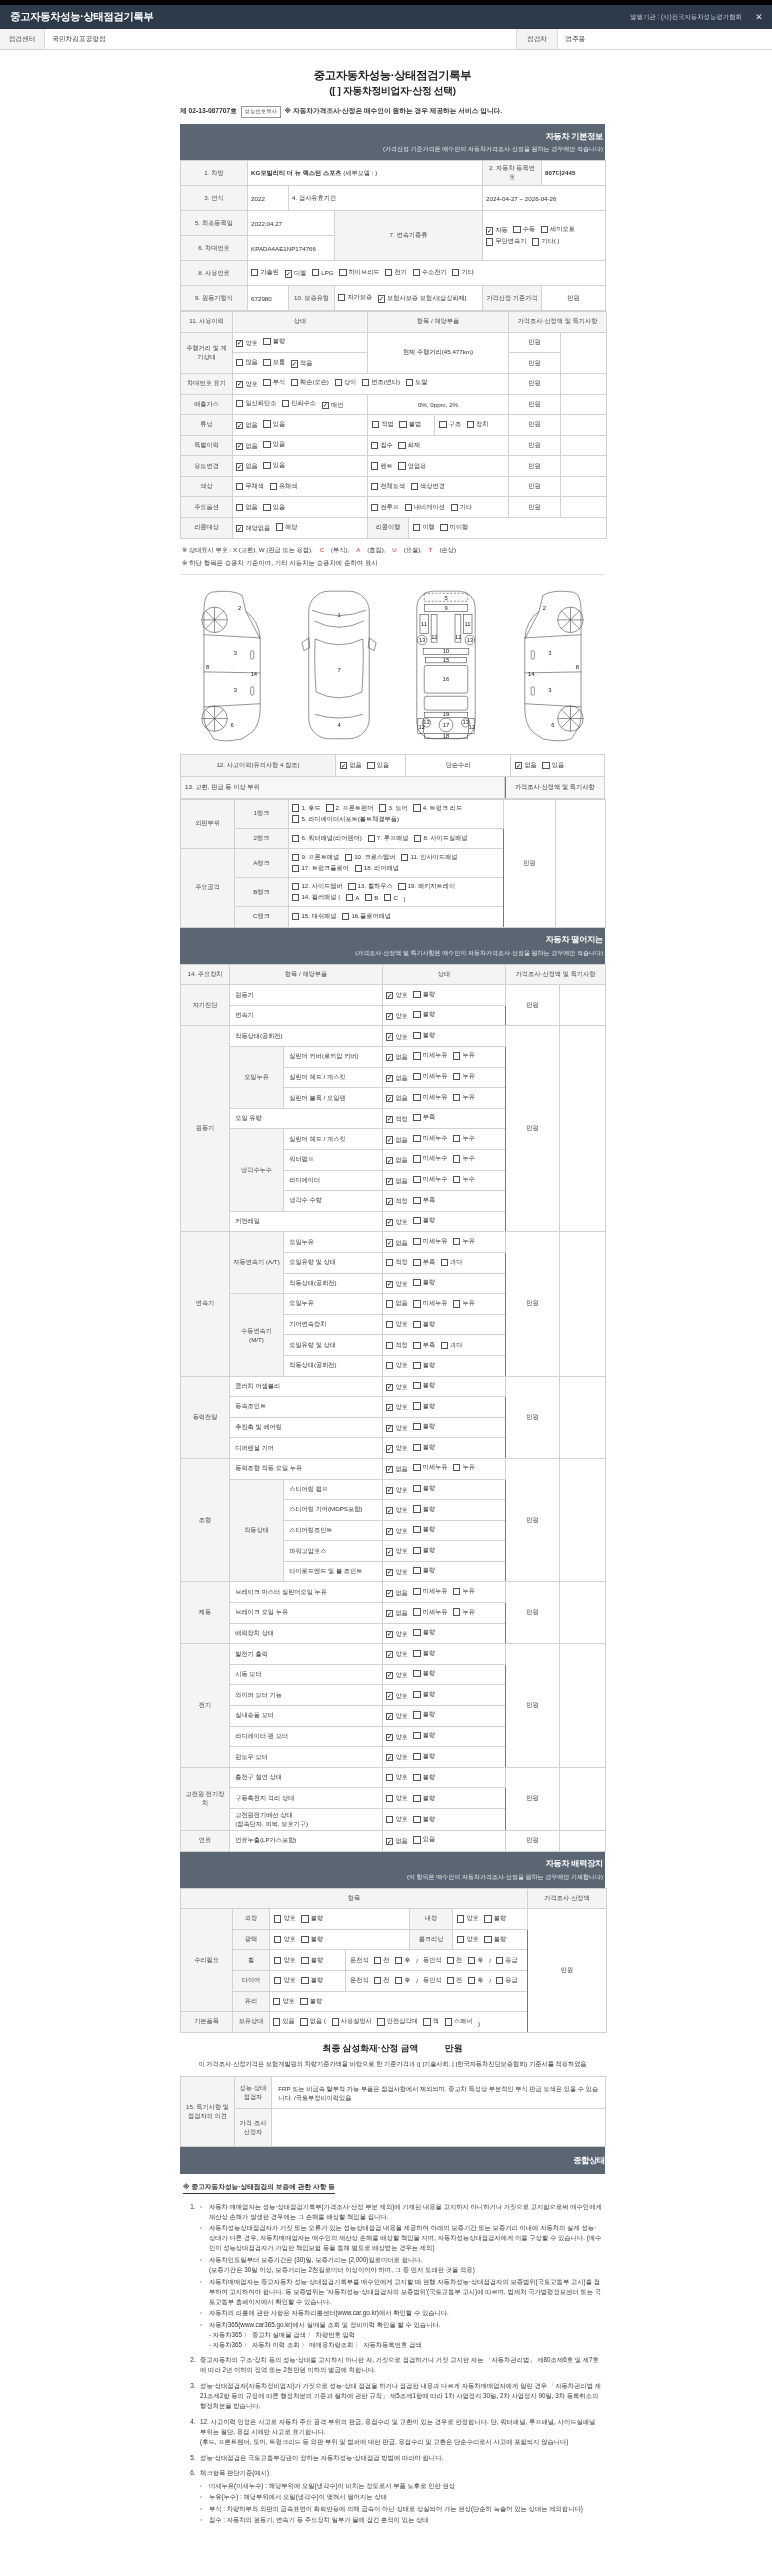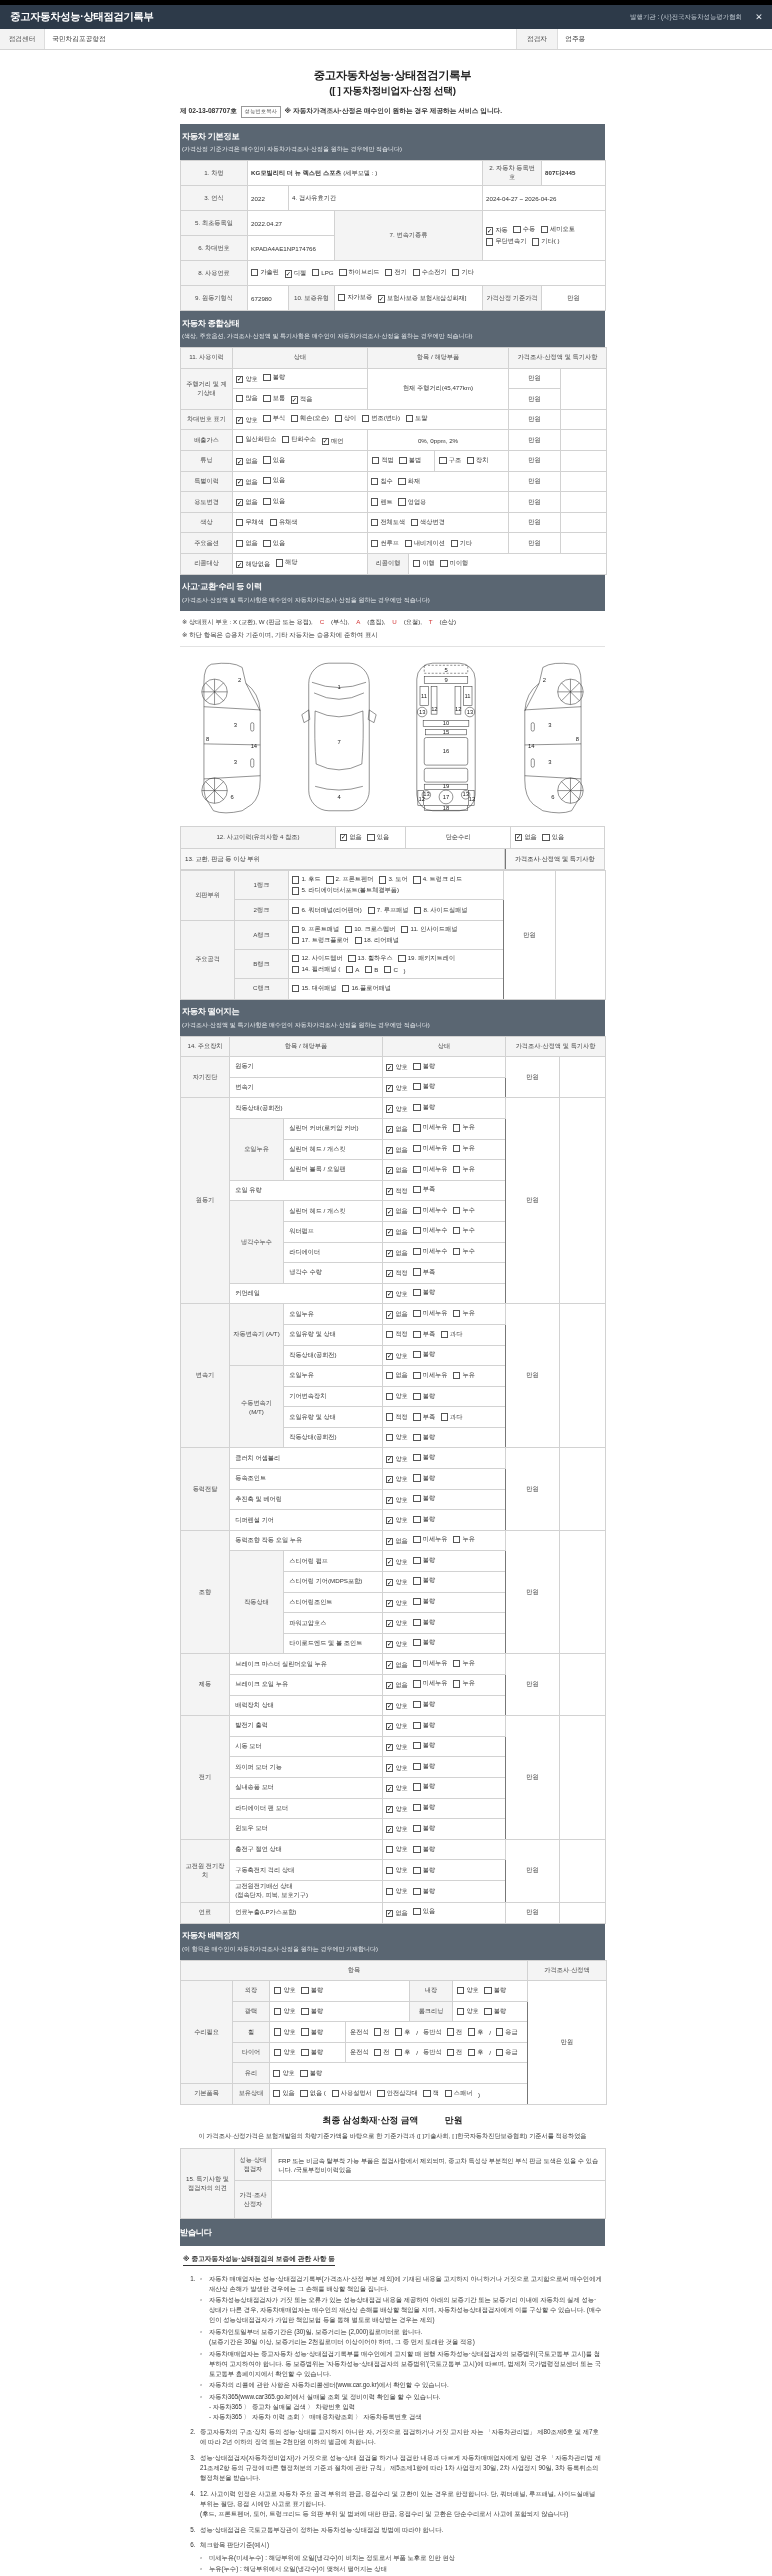--- a/index.html
+++ b/index.html
@@ -16,21 +16,21 @@
   .ib-label2 { width:41px; background:#f3f3f3; border-right:0.5px solid #ddd; display:flex; align-items:center; justify-content:center; color:#444; }
   .ib-value2 { flex:1; display:flex; align-items:center; padding-left:7.2px; }
 
   .doc { width:425px; margin-left:180px; padding-top:17.5px; }
   .doc-title { margin:0 0 2.1px; text-align:center; font-size:11.3px; font-weight:bold; color:#222; letter-spacing:-0.3px; }
   .doc-sub { text-align:center; font-size:9.8px; font-weight:bold; color:#222; margin-bottom:8.2px; letter-spacing:-0.3px; }
   .doc-no-row { display:flex; align-items:center; gap:4.1px; font-size:6.7px; font-weight:bold; margin:3.1px 0 6.2px; }
   .copy-btn { font-size:5.4px; border:0.5px solid #999; background:#fff; color:#555; padding:1.5px 2.6px; cursor:pointer; font-family:inherit; }
   .doc-note { font-weight:bold; }
 
-  .secbar { background:#5a6672; color:#fff; text-align:left; padding:6.7px 2.1px 5.7px; }
+  .secbar { background:#5a6672; color:#fff; text-align:right; padding:6.7px 2.1px 5.7px; }
   .secbar .st { font-size:8.2px; font-weight:bold; margin:0 0 3.6px; letter-spacing:-0.3px; }
   .secbar .ss { font-size:6px; margin:0; color:#eef1f4; }
 
   table { border-collapse:collapse; width:425px; table-layout:fixed; }
   td { border:0.5px solid #d2d2d2; font-size:6.2px; padding:1.5px 3.1px; vertical-align:middle; height:20.6px; }
   td.lab { background:#f4f4f4; text-align:center; color:#444; }
   td.money { text-align:center; }
   td.pl { border-left:1px solid #777; }
   td.item { padding-left:5.2px; white-space:pre-line; }
   td.p0 { padding:0; }
@@ -198,24 +198,20 @@
             </span><span class="chk">
               <span class="bx">✓</span>
               <span class="lb">보험사보증  보험사[삼성화재]</span>
             </span></td>
       <td class="lab">가격산정 기준가격</td>
       <td class="money">만원</td>
     </tr>
   </tbody>
     </table>
 
-  <section class="secbar">
-    <div class="st">자동차 종합상태</div>
-    <p class="ss">(색상, 주요옵션, 가격조사·산정액 및 특기사항은 매수인이 자동차가격조사·산정을 원하는 경우에만 적습니다)</p>
-  </section>
   <table>
     <colgroup>
         <col style="width:52px">
         <col style="width:135px">
         <col style="width:141px">
         <col style="width:52px">
         <col style="width:46px">
       </colgroup>
     <tbody>
         <tr>
@@ -426,24 +422,20 @@
                   <span class="bx"></span>
                   <span class="lb">미이행</span>
                 </span>
               </div>
         </div>
       </td>
     </tr>
   </tbody>
     </table>
 
-  <section class="secbar">
-    <div class="st">사고·교환·수리 등 이력</div>
-    <p class="ss">(가격조사·산정액 및 특기사항은 매수인이 자동차가격조사·산정을 원하는 경우에만 적습니다)</p>
-  </section>
   <div class="legend">
     <div><span class="sx">※ 상태표시 부호 : X (교환), W (판금 또는 용접), </span><span class="sx sr">C</span><span class="sx"> (부식), </span><span class="sx sr">A</span><span class="sx"> (흠집), </span><span class="sx sr">U</span><span class="sx"> (요철), </span><span class="sx sr">T</span><span class="sx"> (손상)</span></div>
     <div>※ 하단 항목은 승용차 기준이며, 기타 자동차는 승용차에 준하여 표시</div>
   </div>
   <div class="divider"></div>
 
   <div class="diagrams">
 
     <svg width="88" height="155" viewBox="0 0 150 292">
       <path d="M38,8 Q78,2 96,14 L103,44 Q128,62 130,96 L130,226 Q130,258 114,272 L96,284 Q62,292 42,284 L32,268 Q24,258 24,238 L24,42 Q24,12 38,8 Z"></path>
@@ -1408,21 +1400,21 @@
       <td class="txt">FRP 또는 비금속 탈부착 가능 부품은 점검사항에서 제외되며, 중고차 특성상 부분적인 부식 판금 도색은 있을 수 있습니다. /국토부정비이력있음</td>
     </tr>
     <tr>
       <td class="lab" style="height:38px">가격·조사 산정자</td>
       <td class="txt"></td>
     </tr>
   </tbody>
     </table>
 
   <section class="secbar" style="padding:7.7px 0">
-    <div class="st" style="margin:0">받습니다</div>
+    <div class="st" style="margin:0">종합상태</div>
   </section>
   <div class="notice-wrap">
     <div class="n-head">※ 중고자동차성능·상태점검의 보증에 관한 사항 등</div>
     <div id="notice-list">
         <div class="n-item">
           <span class="n-no">1.</span>
           <div class="n-body">
             <div class="n-bullet">
               <span class="n-mark">◦</span>
               <span class="n-btext">자동차 매매업자는 성능·상태점검기록부(가격조사·산정 부분 제외)에 기재된 내용을 고지하지 아니하거나 거짓으로 고지함으로써 매수인에게 재산상 손해가 발생한 경우에는 그 손해를 배상할 책임을 집니다.</span>

